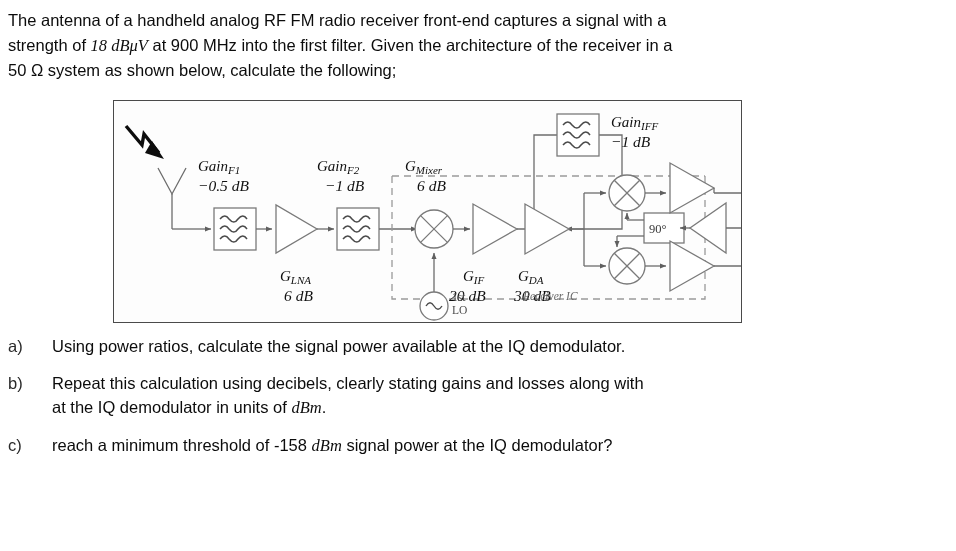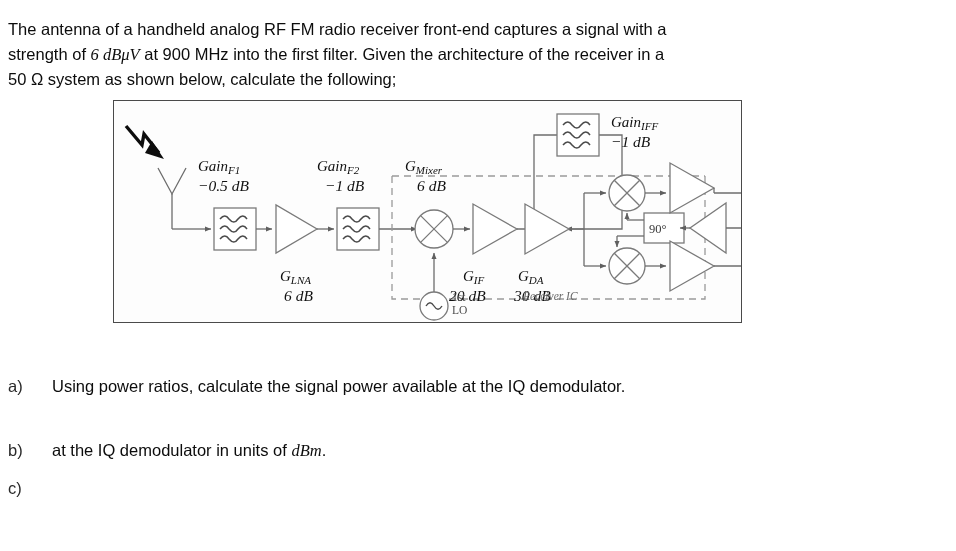--- a/index.html
+++ b/index.html
@@ -13,21 +13,21 @@
     position: relative;
     font-family: "Liberation Sans", sans-serif;
     color: #000000;
     overflow: hidden;
   }
 
   
   .intro {
     position: absolute;
     left: 8px;
-    top: 17px;
+    top: 8px;
     width: 910px;
     font-size: 16.5px;
     line-height: 25px;
     color: #0c0c0c;
   }
   .intro .ln { display: block; white-space: nowrap; }
   .mathit {
     font-family: "Liberation Serif", serif;
     font-style: italic;
     font-size: 16.5px;
@@ -64,28 +64,28 @@
     position: absolute;
     left: 0;
     top: 0;
     width: 34px;
     text-align: left;
     color: #2a2a2a;
   }
   .qbody {
     margin-left: 44px;
   }
-  .qbody .ln { display: block; white-space: nowrap; margin-top: 40px; }
+  .qbody .ln { display: block; white-space: nowrap; }
 </style>
 </head>
 <body>
 
 <div class="intro" id="intro-text">
     <span class="ln"><span>The antenna of a handheld analog RF FM radio receiver front-end captures a signal with a</span></span>
-    <span class="ln"><span>strength of </span><span class="mathit">6 dBμV</span><span> at 900 MHz into the first filter. Given the architecture of the receiver in a</span></span>
+    <span class="ln"><span>strength of </span><span class="mathit">18 dBμV</span><span> at 900 MHz into the first filter. Given the architecture of the receiver in a</span></span>
     <span class="ln"><span>50 Ω system as shown below, calculate the following;</span></span>
   </div>
 
 <div id="figure-frame">
   <svg id="figure-svg" width="627" height="221" viewBox="0 0 627 221">
     <defs>
       <marker id="arw" markerWidth="7" markerHeight="7" refX="6.2" refY="2.6" orient="auto" markerUnits="userSpaceOnUse">
         <path d="M0,0 L6.4,2.6 L0,5.2 z" fill="#5f5f5f"></path>
       </marker>
       <marker id="arwL" markerWidth="7" markerHeight="7" refX="6.2" refY="2.6" orient="auto" markerUnits="userSpaceOnUse">
@@ -279,21 +279,23 @@
 <div class="qlist" id="question-list">
     <div class="qitem">
       <span class="qmark">a)</span>
       <div class="qbody">
         <span class="ln"><span>Using power ratios, calculate the signal power available at the IQ demodulator.</span></span>
       </div>
     </div>
     <div class="qitem">
       <span class="qmark">b)</span>
       <div class="qbody">
+        <span class="ln"><span>Repeat this calculation using decibels, clearly stating gains and losses along with</span></span>
         <span class="ln"><span>at the IQ demodulator in units of </span><span class="mathit">dBm</span><span>.</span></span>
       </div>
     </div>
     <div class="qitem">
       <span class="qmark">c)</span>
       <div class="qbody">
+        <span class="ln"><span>reach a minimum threshold of -158 </span><span class="mathit">dBm</span><span> signal power at the IQ demodulator?</span></span>
       </div>
     </div>
   </div>
 
 </body></html>

